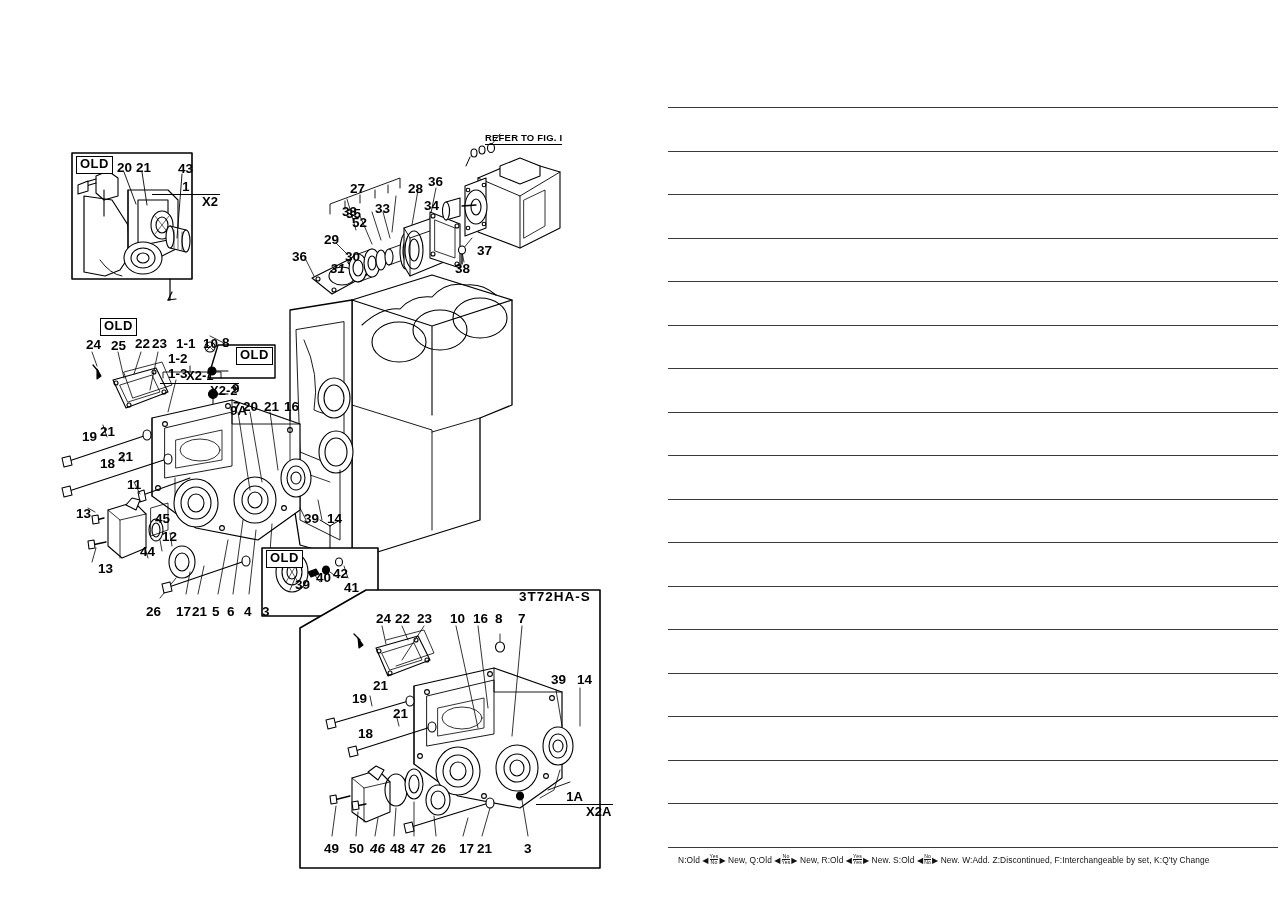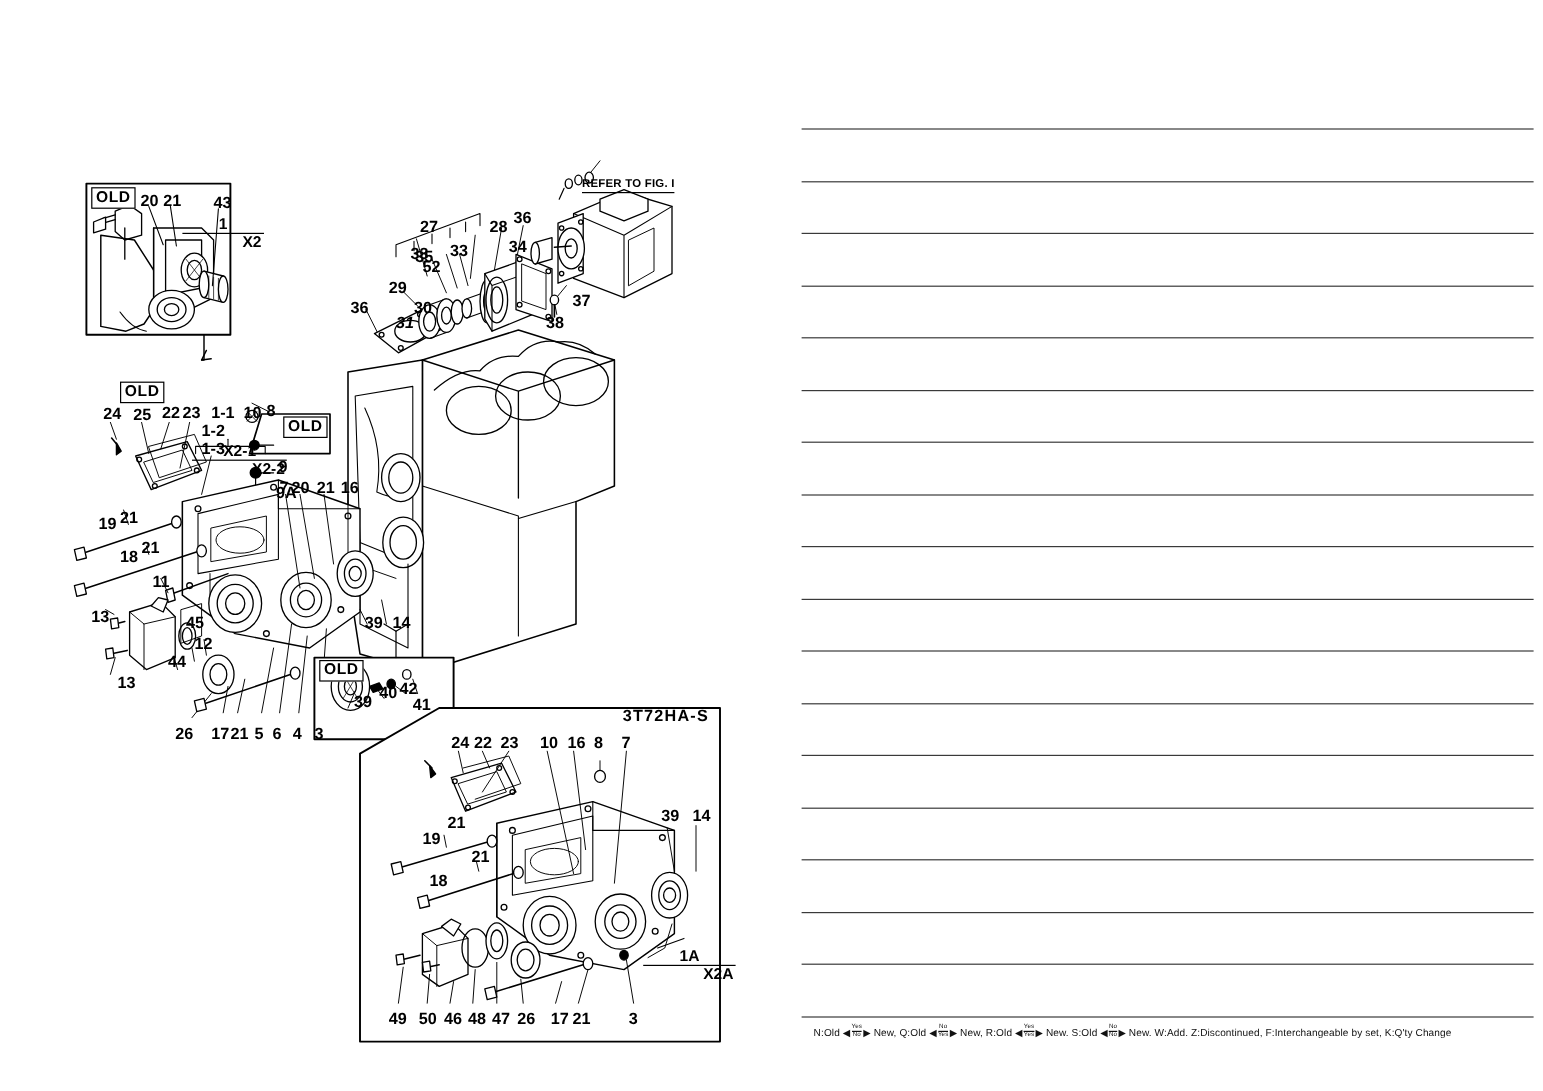--- a/index.html
+++ b/index.html
@@ -33,21 +33,21 @@
   
   .draw{position:absolute;left:0;top:0;width:660px;height:909px;}
   svg{display:block;}
 
   .lbl{position:absolute;font-family:"Liberation Sans",sans-serif;font-weight:bold;
        color:#000;white-space:nowrap;line-height:1;}
   .n{font-size:13.5px;}
   .boxlbl{position:absolute;font-size:13px;font-weight:bold;border:1.6px solid #000;
           padding:0 3px 1px 3px;background:#fff;letter-spacing:.5px;line-height:1.12;}
   .reflbl{position:absolute;font-size:9.5px;font-weight:bold;letter-spacing:.2px;
-          border-bottom:1.6px solid #000;padding-bottom:1px;white-space:nowrap;margin-top:16px;}
+          border-bottom:1.6px solid #000;padding-bottom:1px;white-space:nowrap;}
   .modellbl{position:absolute;font-size:13.5px;font-weight:bold;letter-spacing:1px;}
   .qty{position:absolute;text-align:center;font-weight:bold;font-size:13px;line-height:1.1;}
   .qty .top{border-bottom:1.6px solid #000;padding:0 2px;}
   .qty .bot{padding:0 2px;margin-left:48px;}
 </style>
 </head>
 <body>
 
 <div class="page">
 
@@ -488,21 +488,21 @@
         <div class="lbl n" style="left: 495px; top: 612px;">8</div>
         <div class="lbl n" style="left: 518px; top: 612px;">7</div>
         <div class="lbl n" style="left: 373px; top: 679px;">21</div>
         <div class="lbl n" style="left: 352px; top: 692px;">19</div>
         <div class="lbl n" style="left: 393px; top: 707px;">21</div>
         <div class="lbl n" style="left: 358px; top: 727px;">18</div>
         <div class="lbl n" style="left: 551px; top: 673px;">39</div>
         <div class="lbl n" style="left: 577px; top: 673px;">14</div>
         <div class="lbl n" style="left: 324px; top: 842px;">49</div>
         <div class="lbl n" style="left: 349px; top: 842px;">50</div>
-        <div class="lbl n" style="left: 370px; top: 842px;">46</div>
+        <div class="lbl n" style="left: 370px; top: 842px; font-style: italic;">46</div>
         <div class="lbl n" style="left: 390px; top: 842px;">48</div>
         <div class="lbl n" style="left: 410px; top: 842px;">47</div>
         <div class="lbl n" style="left: 431px; top: 842px;">26</div>
         <div class="lbl n" style="left: 459px; top: 842px;">17</div>
         <div class="lbl n" style="left: 477px; top: 842px;">21</div>
         <div class="lbl n" style="left: 524px; top: 842px;">3</div>
       </div>
   </div>
 
   <div class="table-area">

